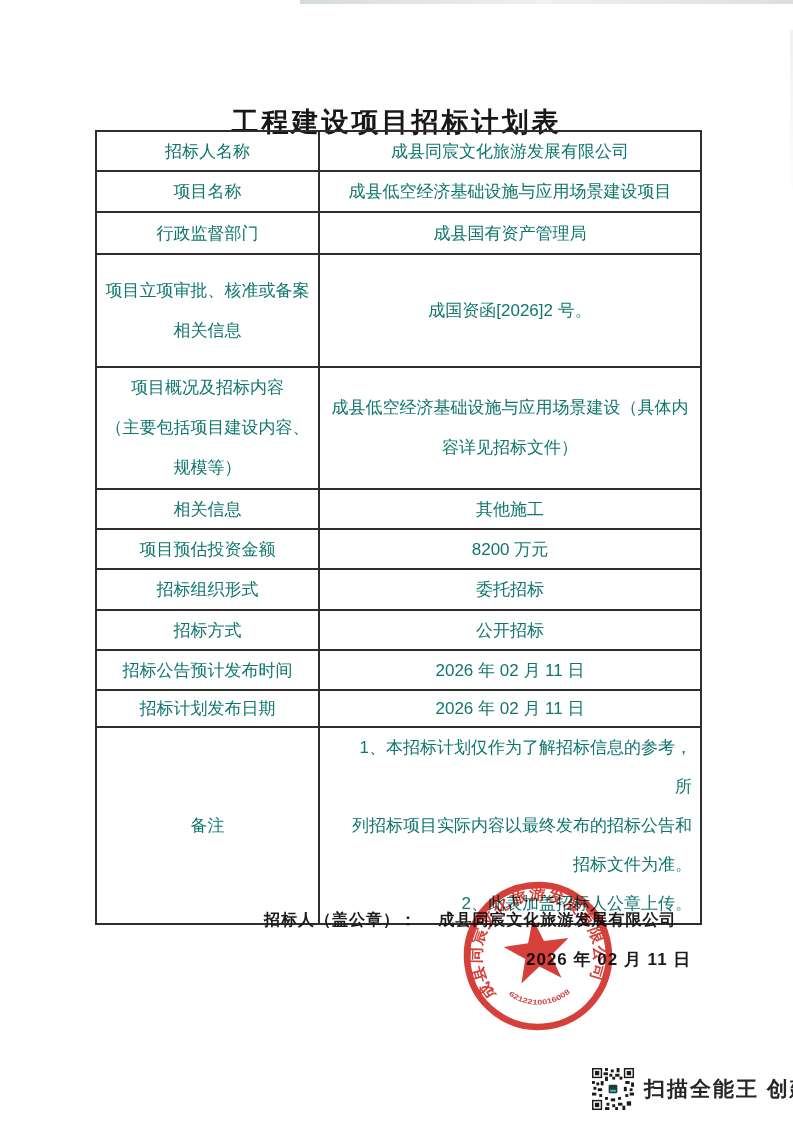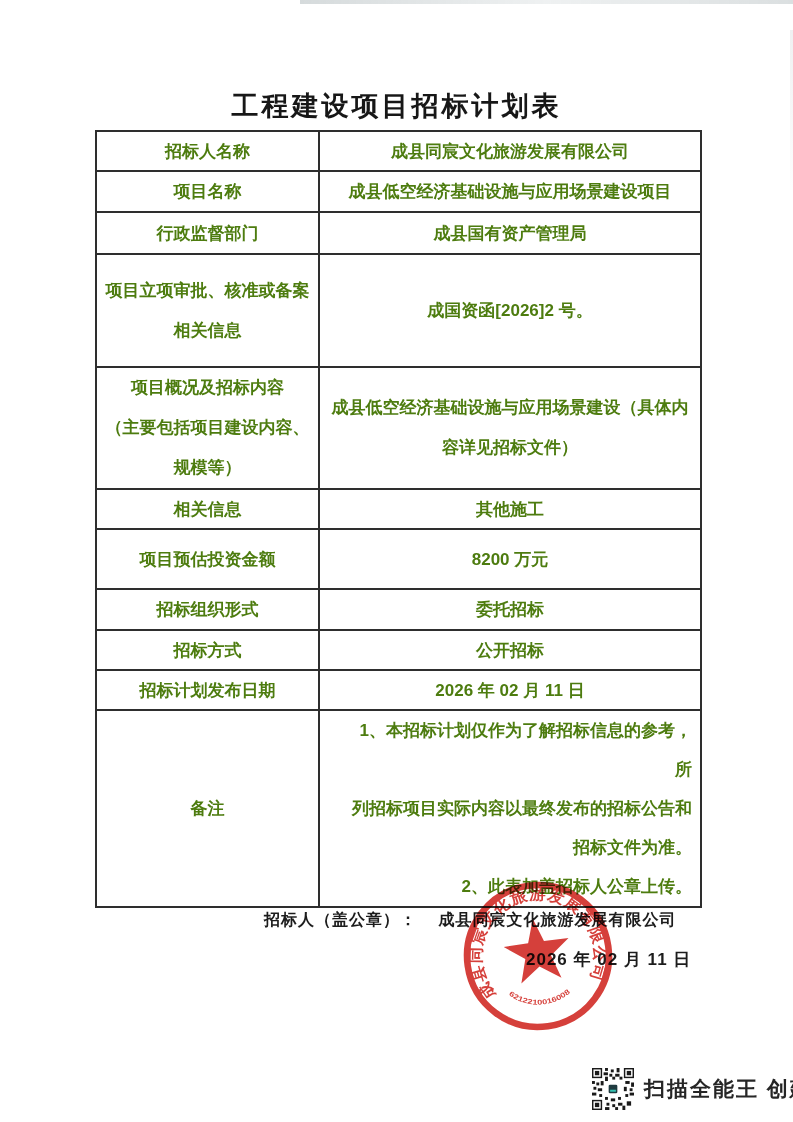--- a/index.html
+++ b/index.html
@@ -16,48 +16,48 @@
     position: absolute; left: 300px; top: 0; width: 493px; height: 4px;
     background: linear-gradient(to right, rgba(90,110,115,0.25), rgba(120,140,145,0.12), rgba(90,110,115,0.22));
     filter: blur(0.5px);
   }
   .scan-edge-right {
     position: absolute; right: 0; top: 30px; width: 3px; height: 160px;
     background: linear-gradient(to bottom, rgba(150,160,165,0.15), rgba(150,160,165,0.02));
   }
 
   .doc-title {
-    position: absolute; left: 0; top: 88px; width: 793px;
+    position: absolute; left: 0; top: 104px; width: 793px;
     text-align: center;
     font-size: 27px; font-weight: 700; letter-spacing: 3px;
     color: #171717;
   }
 
   table.plan-table {
     position: absolute; left: 95px; top: 130px;
     width: 605px; border-collapse: collapse; table-layout: fixed;
   }
   .plan-table td {
     border: 2px solid #2e2e2e;
-    font-size: 17px; font-weight: 700;
+    font-size: 17px; font-weight: 400;
     text-align: center; vertical-align: middle;
     white-space: pre-line;
-    color: #4d7c0f;
+    color: #0f766e;
     padding: 0 6px;
   }
   .plan-table col.c-label { width: 223px; }
   .plan-table col.c-value { width: 382px; }
 
   .plan-table tr:nth-child(1)  { height: 40px; }
   .plan-table tr:nth-child(2)  { height: 41px; padding-left: 20px; }
   .plan-table tr:nth-child(3)  { height: 42px; }
   .plan-table tr:nth-child(4)  { height: 113px; margin-left: 28px; }
   .plan-table tr:nth-child(5)  { height: 118px; }
   .plan-table tr:nth-child(6)  { height: 40px; }
-  .plan-table tr:nth-child(7)  { height: 60px; margin-top: 37px; }
+  .plan-table tr:nth-child(7)  { height: 40px; margin-top: 37px; }
   .plan-table tr:nth-child(8)  { height: 41px; }
   .plan-table tr:nth-child(9)  { height: 40px; }
   .plan-table tr:nth-child(10) { height: 40px; }
   .plan-table tr:nth-child(11) { height: 37px; padding-left: 20px; }
   .plan-table tr:nth-child(12) { height: 157px; }
 
   .plan-table tr:nth-child(4) td, .plan-table tr:nth-child(5) td { line-height: 40px; }
   .plan-table td.remark-cell {
     text-align: right; line-height: 39px;
     padding-left: 28px; padding-right: 8px;
@@ -142,20 +142,24 @@
       <td>项目预估投资金额</td>
       <td>8200 万元</td>
     </tr>
     <tr>
       <td>招标组织形式</td>
       <td>委托招标</td>
     </tr>
     <tr>
       <td>招标方式</td>
       <td>公开招标</td>
+    </tr>
+    <tr>
+      <td>招标公告预计发布时间</td>
+      <td>2026 年 02 月 11 日</td>
     </tr>
     <tr>
       <td>招标计划发布日期</td>
       <td>2026 年 02 月 11 日</td>
     </tr>
     <tr>
       <td>备注</td>
       <td class="remark-cell">1、本招标计划仅作为了解招标信息的参考，所
 列招标项目实际内容以最终发布的招标公告和
 招标文件为准。

